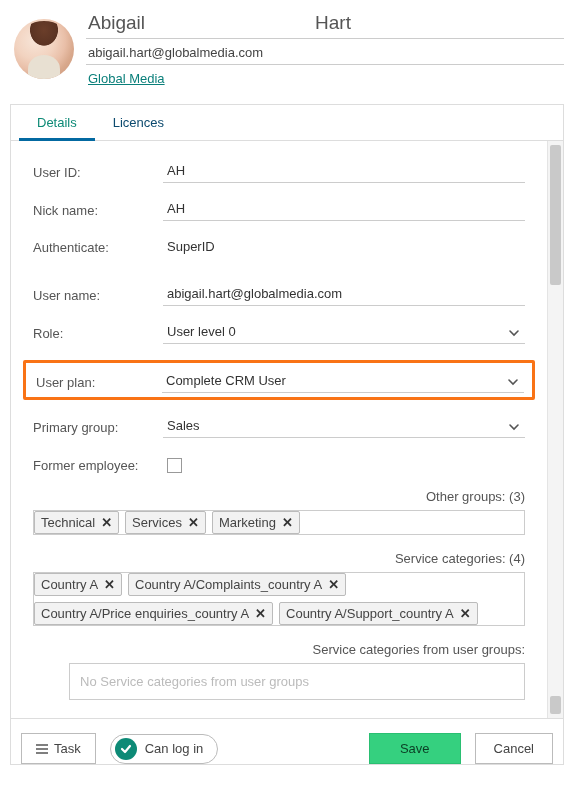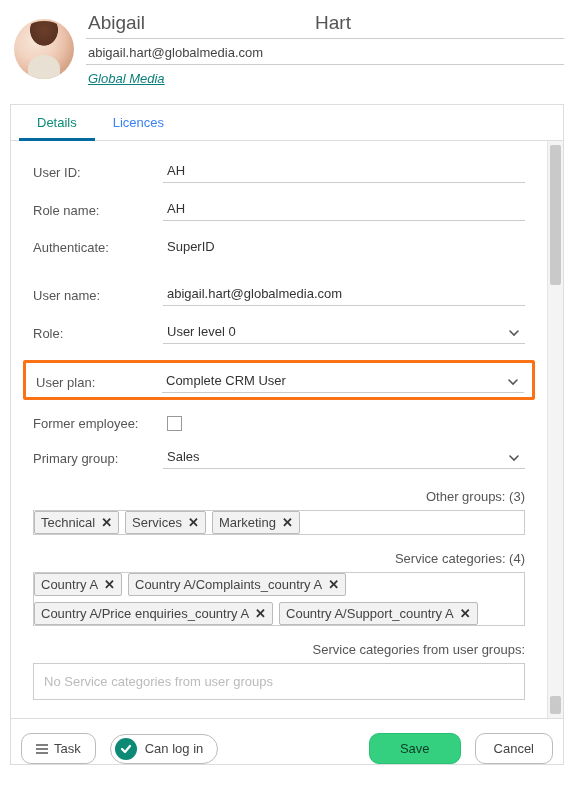--- a/index.html
+++ b/index.html
@@ -53,21 +53,20 @@
     padding: 0 0 4px 2px;
   }
   .email-row {
     font-size: 13px;
     color: #444;
     border-bottom: 1px solid #ccc;
     padding: 6px 0 4px 2px;
   }
   .company-row {
     padding: 6px 0 0 2px;
-    font-style: italic;
   }
   .company-row a, .company-link {
     color: #0a7f7a;
     text-decoration: underline;
     cursor: pointer;
   }
 
   .panel {
     border: 1px solid #ddd;
     margin-top: 8px;
@@ -76,21 +75,21 @@
   }
   .tabs {
     display: flex;
     border-bottom: 1px solid #ddd;
     padding: 0 8px;
     position: relative;
   }
   .tab {
     padding: 10px 18px 8px 18px;
     font-size: 13px;
-    color: #3b82f6;
+    color: #0c4a6e;
     cursor: pointer;
   }
   .tab.active {
     color: #0d8a76;
     border-bottom: 3px solid #0369a1;
     margin-bottom: -1px;
     font-weight: 500;
   }
 
   .form-scroll {
@@ -205,38 +204,39 @@
   .chip .x {
     font-weight: bold;
     color: #333;
     cursor: pointer;
   }
   .placeholder-box {
     border: 1px solid #ccc;
     padding: 10px 10px;
     color: #bbb;
     font-size: 13px;
+    margin-left: 36px;
   }
 
   .footer {
     display: flex;
     align-items: center;
     gap: 14px;
     padding: 14px 10px 0 10px;
     border-top: 1px solid #ddd;
     margin-top: 0;
   }
   .btn {
     border: 1px solid #bbb;
     background: #fff;
     padding: 7px 18px;
     font-size: 13px;
     color: #444;
     cursor: pointer;
-    border-radius: 10px;
+    border-radius: 0;
     display: inline-flex;
     align-items: center;
     gap: 6px;
   }
   .btn.save {
     background: #35d07f;
     border-color: #2abf72;
     color: #0b3e25;
     font-weight: 500;
     padding: 7px 30px;
@@ -291,21 +291,21 @@
 
     <div class="form-scroll">
       <div class="form-body">
 
         <div class="field-row">
           <span class="label">User ID:</span>
           <span class="value-underline">AH</span>
         </div>
 
         <div class="field-row">
-          <span class="label">Role name:</span>
+          <span class="label">Nick name:</span>
           <span class="value-underline">AH</span>
         </div>
 
         <div class="field-row gap-after">
           <span class="label">Authenticate:</span>
           <span class="value-static">SuperID</span>
         </div>
 
         <div class="field-row">
           <span class="label">User name:</span>
@@ -327,33 +327,33 @@
             <span class="label">User plan:</span>
             <span class="value-underline">Complete CRM User</span>
             <span class="chevron">
               <svg width="14" height="14" viewBox="0 0 14 14">
                   <path d="M3 5 L7 9 L11 5" stroke="#555" stroke-width="1.6" fill="none" stroke-linecap="round"></path>
                 </svg>
             </span>
           </div>
         </div>
 
-        <div class="field-row">
-          <span class="label">Former employee:</span>
-          <span class="checkbox"></span>
-        </div>
-
         <div class="field-row select-row" style="margin-bottom:20px;">
           <span class="label">Primary group:</span>
           <span class="value-underline">Sales</span>
           <span class="chevron">
             <svg width="14" height="14" viewBox="0 0 14 14">
                 <path d="M3 5 L7 9 L11 5" stroke="#555" stroke-width="1.6" fill="none" stroke-linecap="round"></path>
               </svg>
           </span>
+        </div>
+
+        <div class="field-row">
+          <span class="label">Former employee:</span>
+          <span class="checkbox"></span>
         </div>
 
         <div class="section-label">Other groups: (3)</div>
         <div class="chips-box">
           <span class="chip">
               <span>Technical</span>
               <span class="x">✕</span>
             </span>
           <span class="chip">
               <span>Services</span>

